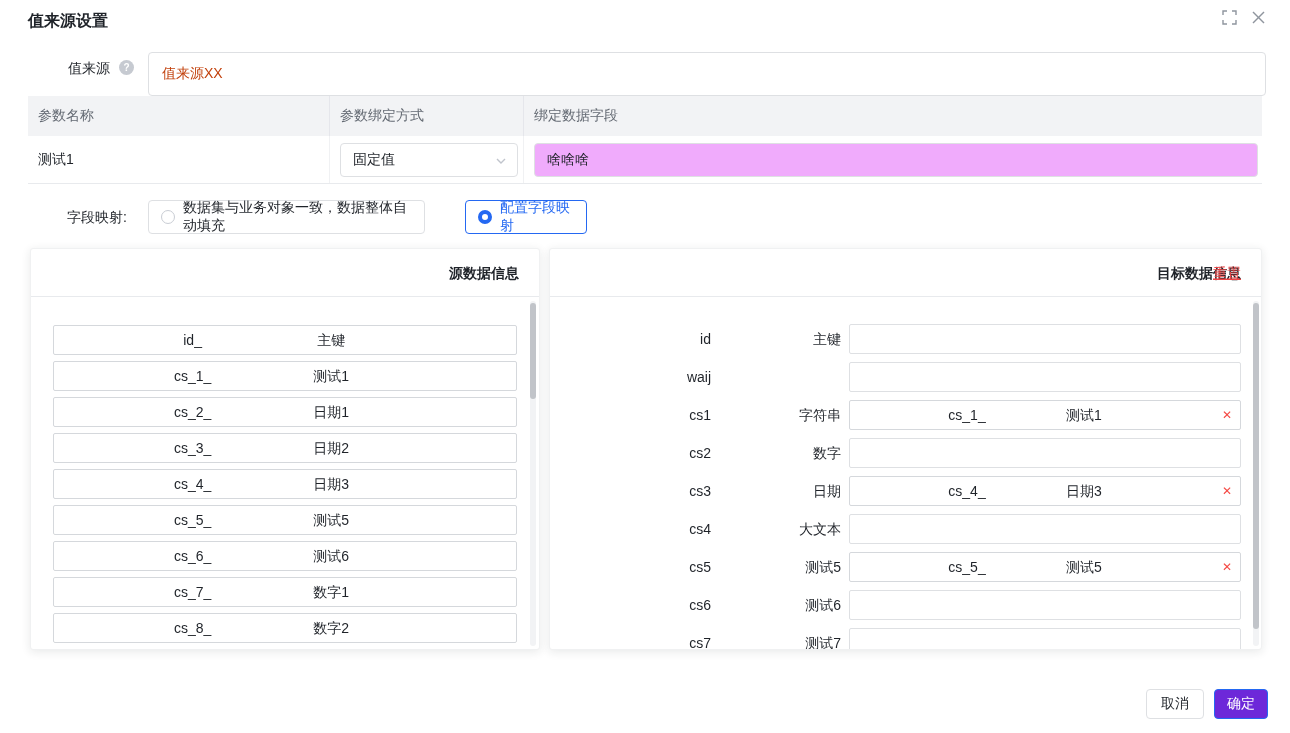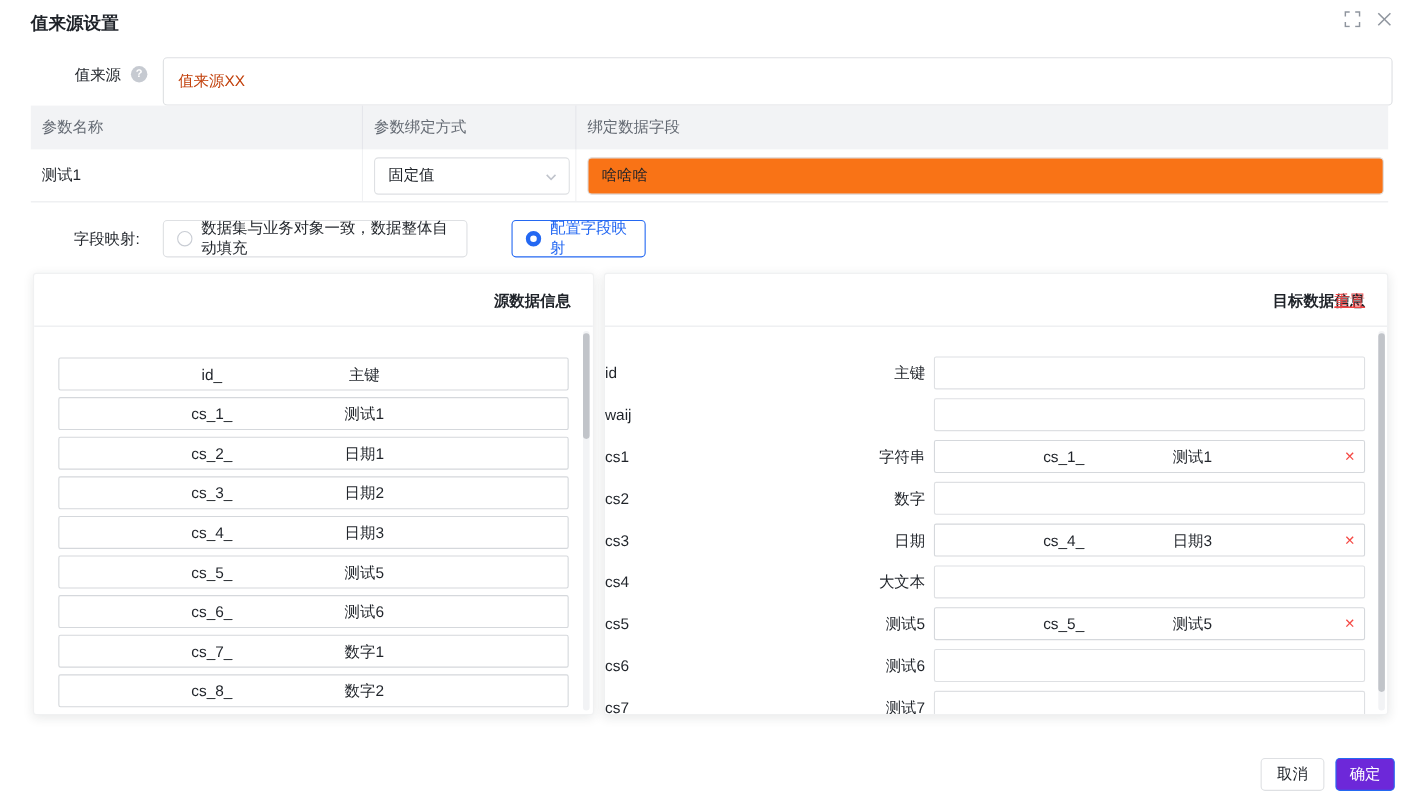--- a/index.html
+++ b/index.html
@@ -25,21 +25,21 @@
   .pt-row  { display:flex; height:48px; background:#fff; align-items:center; border-bottom:1px solid #e8eaed; }
   .pt-c1 { width:302px; padding-left:10px; }
   .pt-c2 { width:194px; padding-left:10px; }
   .pt-c3 { flex:1; padding-left:10px; }
   .pt-head .pt-c1, .pt-head .pt-c2 { border-right:1px solid #e5e6eb; height:100%; display:flex; align-items:center; }
   .pt-row .pt-c1, .pt-row .pt-c2 { border-right:1px solid #f0f1f3; height:100%; display:flex; align-items:center; }
   .select { position:relative; width:178px; height:34px; border:1px solid #dee0e3; border-radius:4px;
             display:flex; align-items:center; padding:0 12px; background:#fff; cursor:pointer; }
   .select .chev { position:absolute; right:10px; top:10px; }
   .bf-input { width:724px; height:34px; border:1px solid #dee0e3; border-radius:4px; padding:0 12px;
-              font-size:14px; color:#1f2329; outline:none; background:#f97316; }
+              font-size:14px; color:#1f2329; outline:none; background:#f0abfc; }
 
   
   .fm-label { position:absolute; left:0; top:209px; width:127px; text-align:right; color:#1f2329; }
   .fm-opt { position:absolute; top:200px; height:34px; border:1px solid #dee0e3; border-radius:4px;
             display:flex; align-items:center; gap:8px; padding:0 12px; background:#fff; cursor:pointer; }
   .fm-opt1 { left:148px; width:277px; }
   .fm-opt2 { left:465px; width:122px; border-color:#2468f2; color:#2468f2; }
   .radio-off { width:14px; height:14px; border-radius:50%; border:1px solid #c9cdd4; background:#fff; flex:0 0 auto; }
   .radio-on  { width:14px; height:14px; border-radius:50%; border:4px solid #2468f2; background:#fff; flex:0 0 auto; }
 
@@ -58,21 +58,21 @@
   .src-list { padding:28px 0 0 22px; }
   .src-item { position:relative; width:464px; height:30px; border:1px solid #d5d8dc; border-radius:2px;
               background:#fff; margin-bottom:6px; cursor:pointer; }
   .src-item .code, .src-item .lab { position:absolute; top:0; line-height:28px; text-align:center; }
   .src-item .code { left:0;   width:60%; }
   .src-item .lab  { left:30%; width:60%; }
 
   
   .tgt-rows { padding-top:27px; }
   .tgt-row { position:relative; height:38px; }
-  .tgt-field { position:absolute; left:0; top:0; width:161px; line-height:30px; color:#1f2329; }
+  .tgt-field { position:absolute; left:0; top:0; width:161px; line-height:30px; text-align:right; color:#1f2329; }
   .tgt-type  { position:absolute; left:161px; top:0; width:130px; line-height:30px; text-align:right; color:#1f2329; }
   .tgt-box { position:absolute; left:299px; top:0; width:392px; height:30px; border:1px solid #dee0e3;
              border-radius:2px; background:#fff; }
   .tgt-box.filled { border-color:#d5d8dc; }
   .tgt-box .code, .tgt-box .lab { position:absolute; top:0; line-height:28px; text-align:center; }
   .tgt-box .code { left:0;   width:60%; }
   .tgt-box .lab  { left:30%; width:60%; }
   .tgt-box .remove { position:absolute; right:8px; top:0; line-height:28px; color:#f54a45; font-size:12px; cursor:pointer; }
 
   

